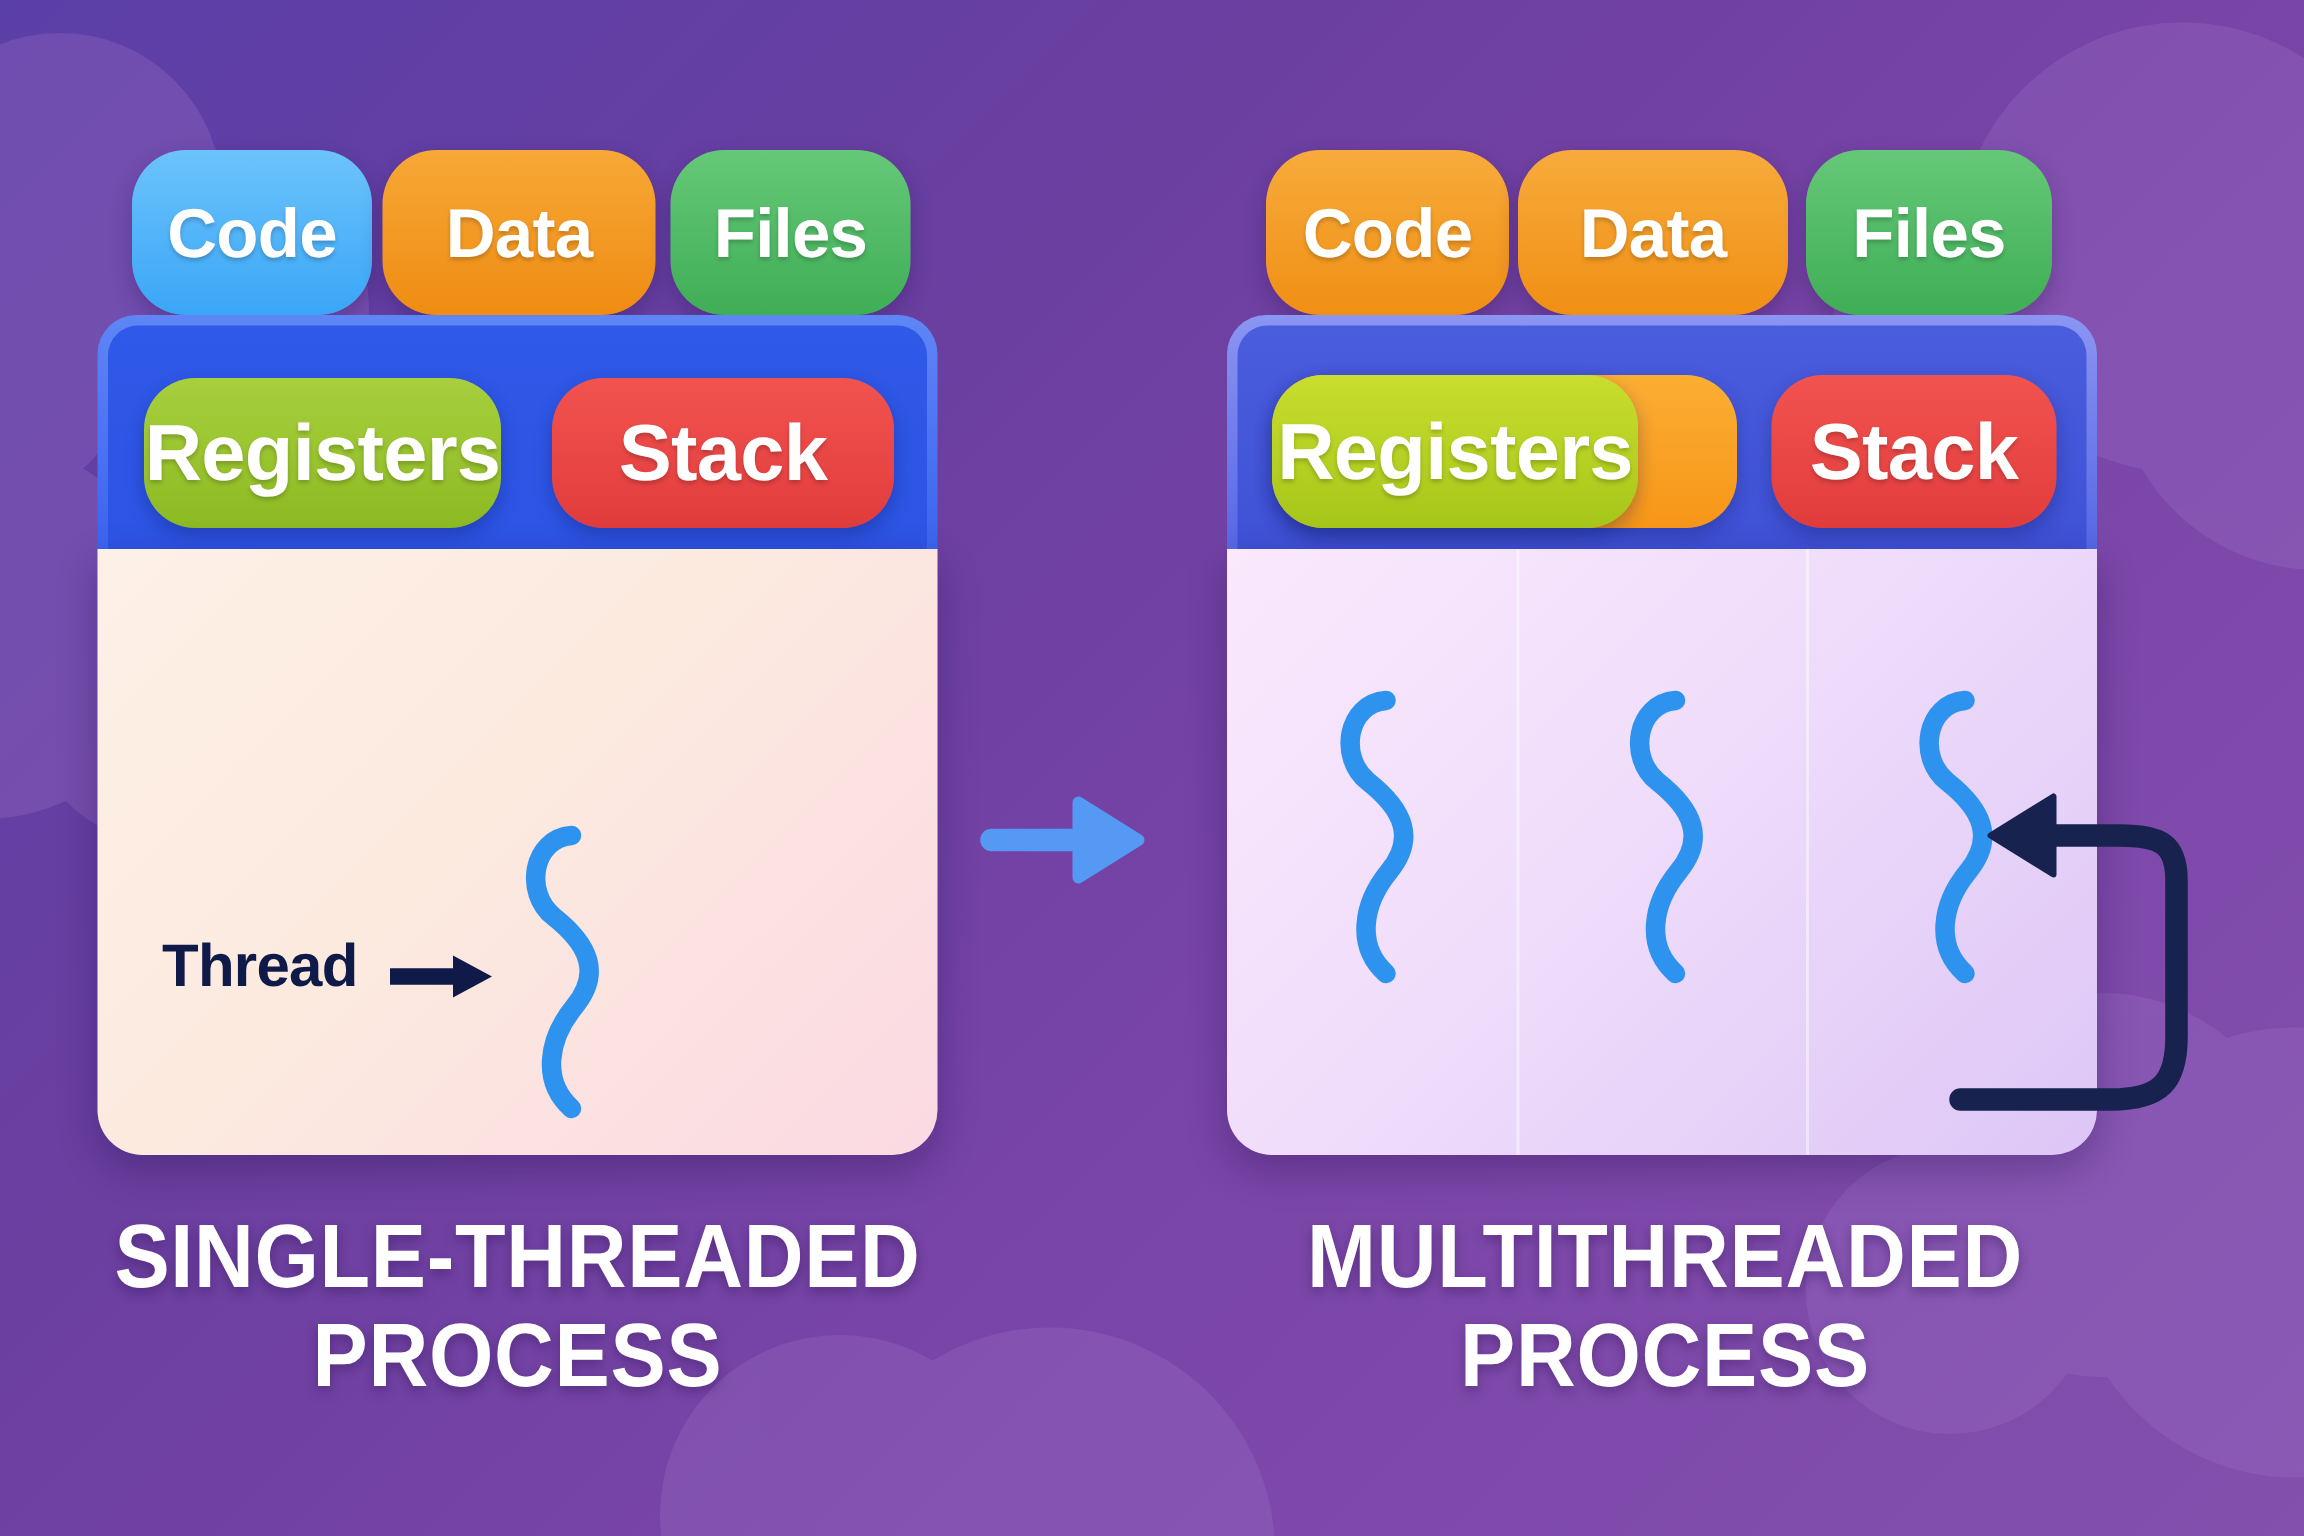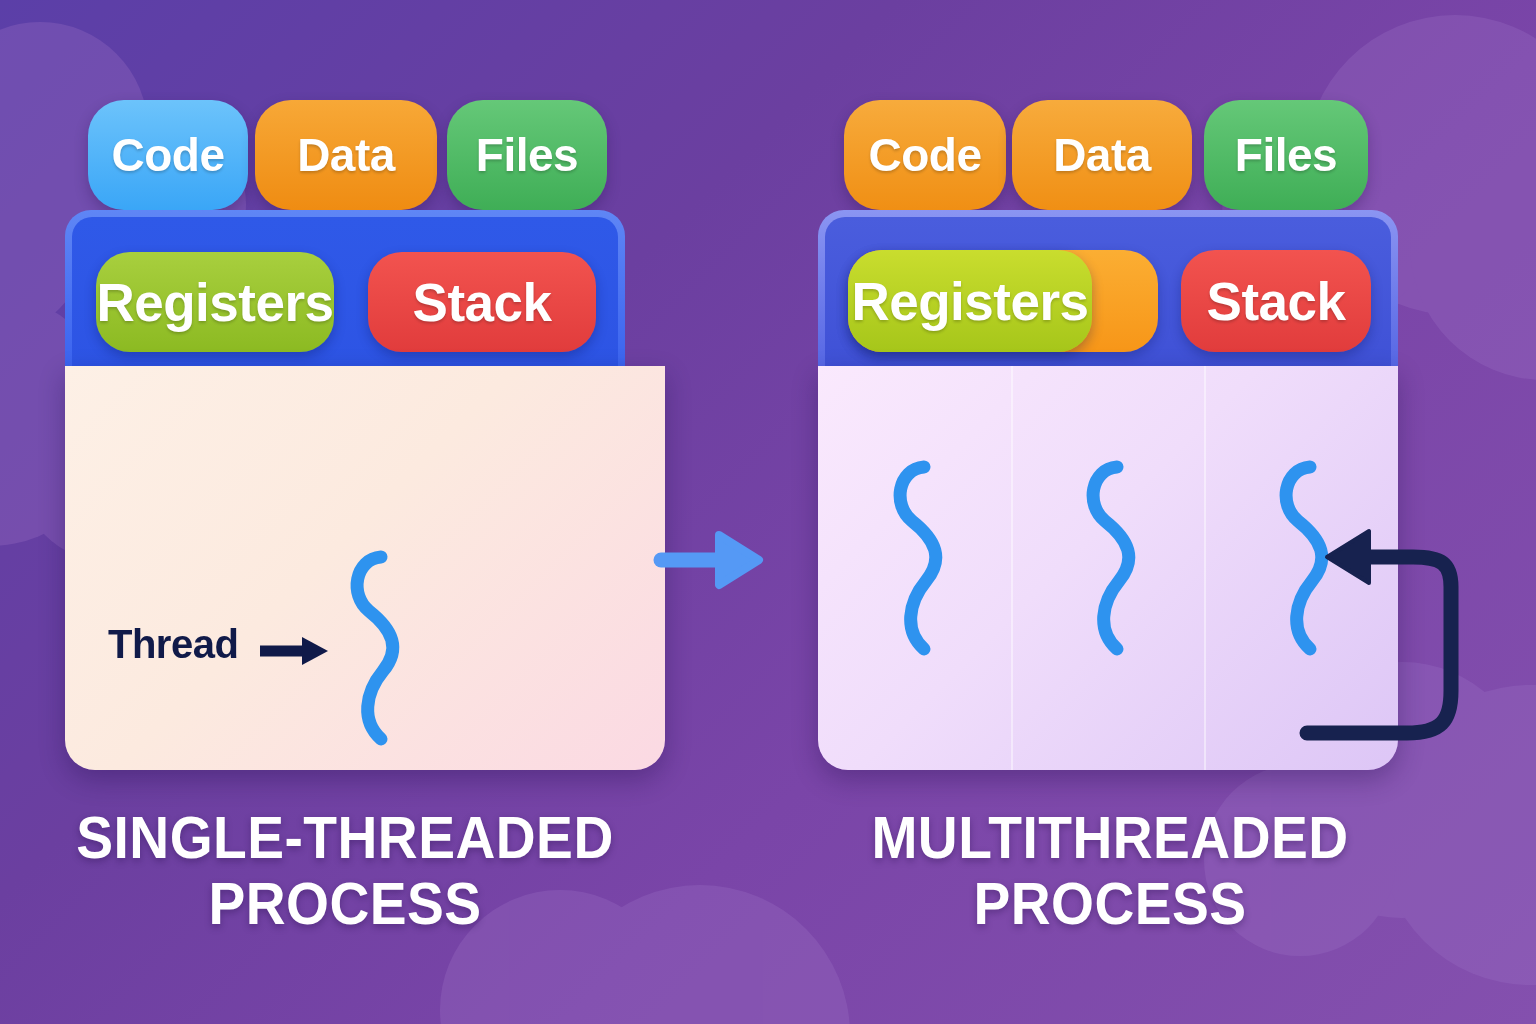--- a/index.html
+++ b/index.html
@@ -160,21 +160,21 @@
                   background:linear-gradient(180deg,#a8cf3e 0%,#8cba22 100%);">
         <span>Registers</span>
       </div>
       <div class="pill pill-mid" style="left:303px; top:42px; width:228px; height:100px;
                   background:linear-gradient(180deg,#f2534f 0%,#e13c3c 100%);">
         <span>Stack</span>
       </div>
     </div>
 
     <div class="panel-body" style="top:266px; height:404px;
-                background:linear-gradient(135deg,#fdf0e6 0%,#fceadf 45%,#fbd9e3 100%);padding-left:40px;">
+                background:linear-gradient(135deg,#fdf0e6 0%,#fceadf 45%,#fbd9e3 100%);">
 
       <span class="thread-label" style="left:43px; top:256px;">Thread</span>
       <svg width="70" height="34" viewBox="0 0 70 34" style="position:absolute; left:195px; top:268px;">
         <path d="M0 17 H48" stroke="#101a49" stroke-width="11" stroke-linecap="butt" fill="none"></path>
         <path d="M42 3 L68 17 L42 31 Z" fill="#101a49"></path>
       </svg>
 
       <svg width="80" height="195" viewBox="0 0 80 195" style="position:absolute; left:270px; top:185px;">
         <path d="M46 6 C20 8, 14 44, 34 60 C58 79, 66 98, 48 120 C30 142, 26 170, 46 188" stroke="#2e93ef" stroke-width="13" fill="none" stroke-linecap="round" stroke-linejoin="round"></path>
       </svg>

